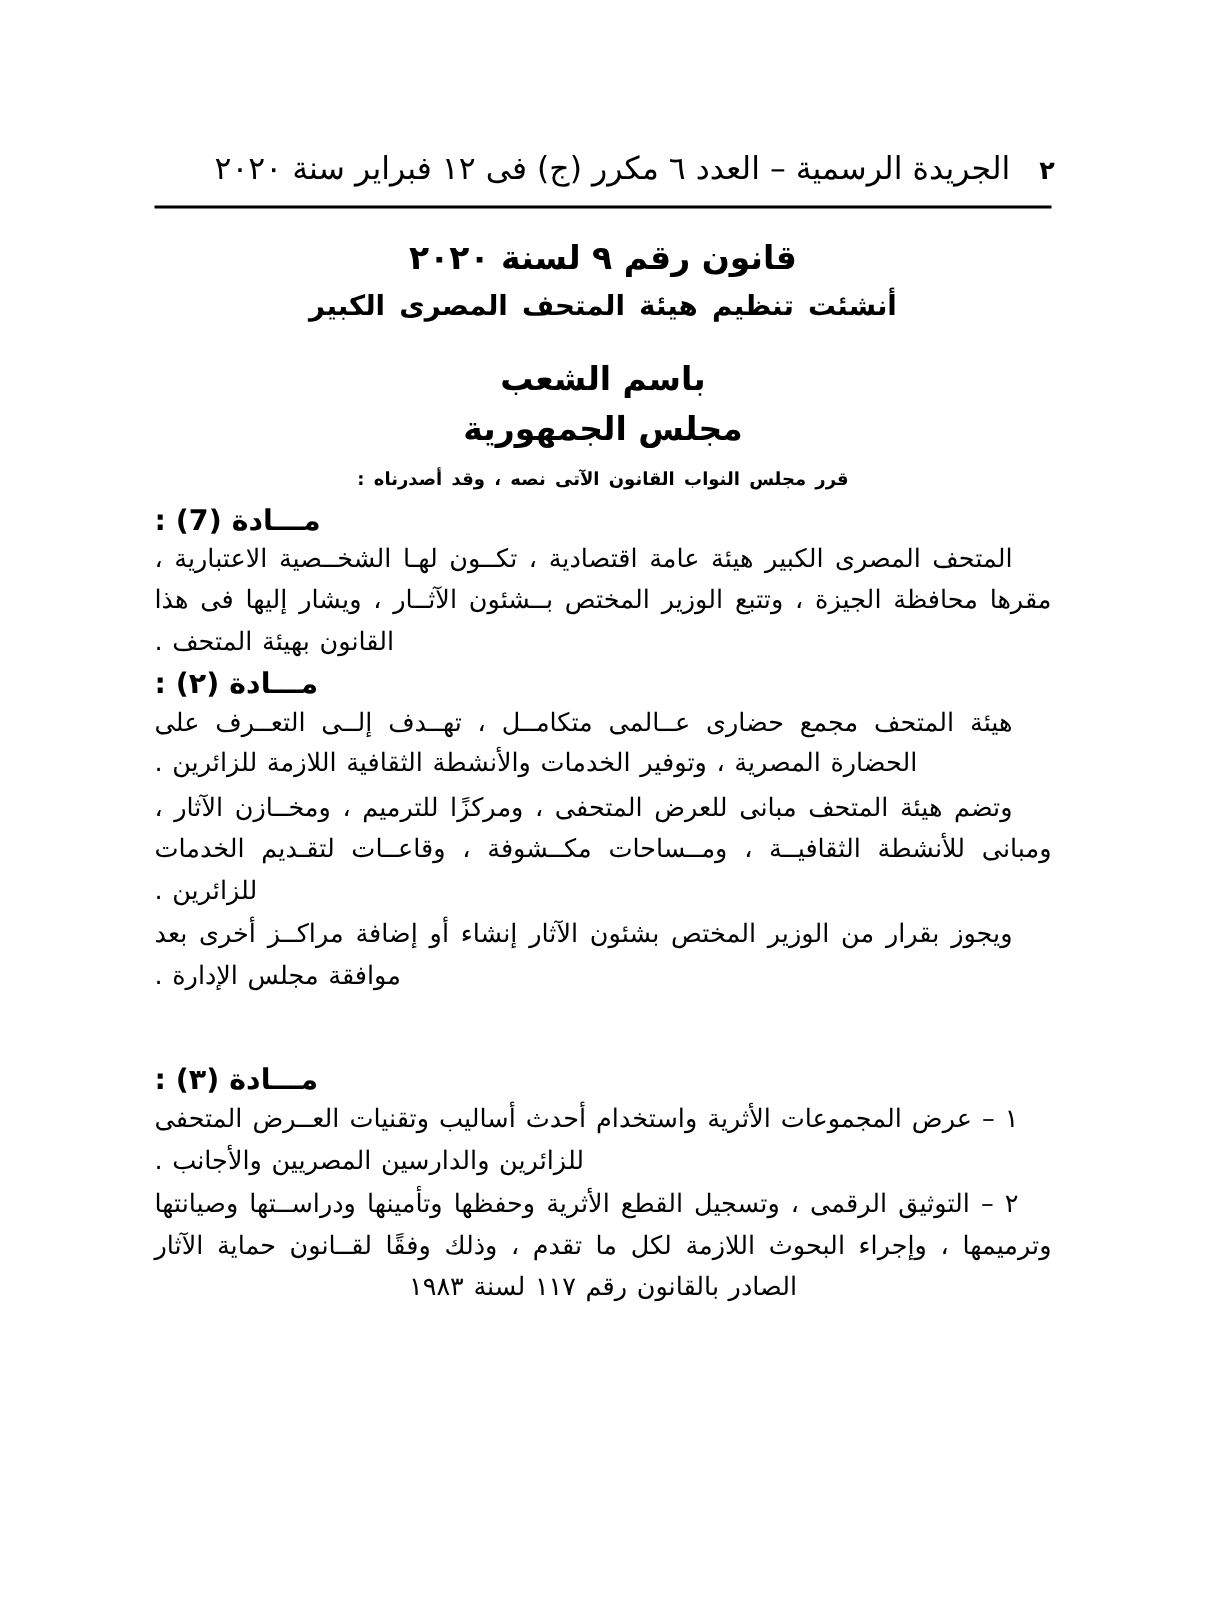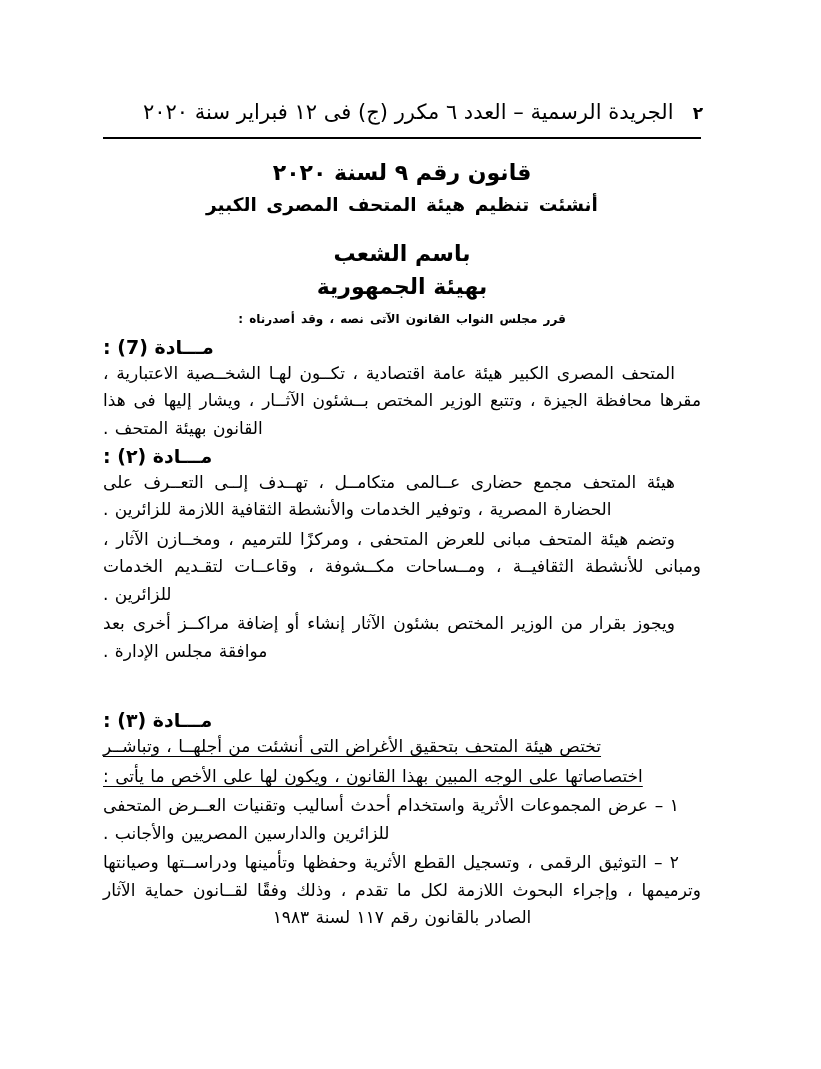--- a/index.html
+++ b/index.html
@@ -152,34 +152,32 @@
   <div class="header-rule"></div>
 
   <div class="content">
 
     <h1 class="law-title">قانون رقم ٩ لسنة ٢٠٢٠</h1>
 
     <h2 class="law-subtitle">أنشئت تنظيم هيئة المتحف المصرى الكبير</h2>
 
     <div class="centerline">باسم الشعب</div>
 
-    <div class="centerline tight">بهيئة الجمهورية</div>
+    <div class="centerline tight">مجلس الجمهورية</div>
 
     <div class="decree-line">قرر مجلس النواب القانون الآتى نصه ، وقد أصدرناه :</div>
 
     <div class="article-head">مـــادة (7) :</div>
     <p class="para indent">المتحف المصرى الكبير هيئة عامة اقتصادية ، تكــون لهـا الشخــصية الاعتبارية ، مقرها محافظة الجيزة ، وتتبع الوزير المختص بــشئون الآثــار ، ويشار إليها فى هذا القانون بهيئة المتحف .</p>
 
     <div class="article-head">مـــادة (٢) :</div>
     <p class="para indent">هيئة المتحف مجمع حضارى عــالمى متكامــل ، تهــدف إلــى التعــرف على الحضارة المصرية ، وتوفير الخدمات والأنشطة الثقافية اللازمة للزائرين .</p>
     <p class="para indent">وتضم هيئة المتحف مبانى للعرض المتحفى ، ومركزًا للترميم ، ومخــازن الآثار ، ومبانى للأنشطة الثقافيــة ، ومــساحات مكــشوفة ، وقاعــات لتقـديم الخدمات للزائرين .</p>
     <p class="para indent">ويجوز بقرار من الوزير المختص بشئون الآثار إنشاء أو إضافة مراكــز أخرى بعد موافقة مجلس الإدارة .</p>
 
     <div class="gap-lg"></div>
 
     <div class="article-head">مـــادة (٣) :</div>
-    <p class="para indent u">تختص هيئة المتحف بتحقيق الأغراض التى أنشئت من أجلهــا ، وتباشــر</p>
-    <p class="para u">اختصاصاتها على الوجه المبين بهذا القانون ، ويكون لها على الأخص ما يأتى :</p>
     <p class="listitem">١ – عرض المجموعات الأثرية واستخدام أحدث أساليب وتقنيات العــرض المتحفى للزائرين والدارسين المصريين والأجانب .</p>
     <p class="listitem last">٢ – التوثيق الرقمى ، وتسجيل القطع الأثرية وحفظها وتأمينها ودراســتها وصيانتها وترميمها ، وإجراء البحوث اللازمة لكل ما تقدم ، وذلك وفقًا لقــانون حماية الآثار الصادر بالقانون رقم ١١٧ لسنة ١٩٨٣</p>
 
   </div>
 </div>
 
 </body></html>

